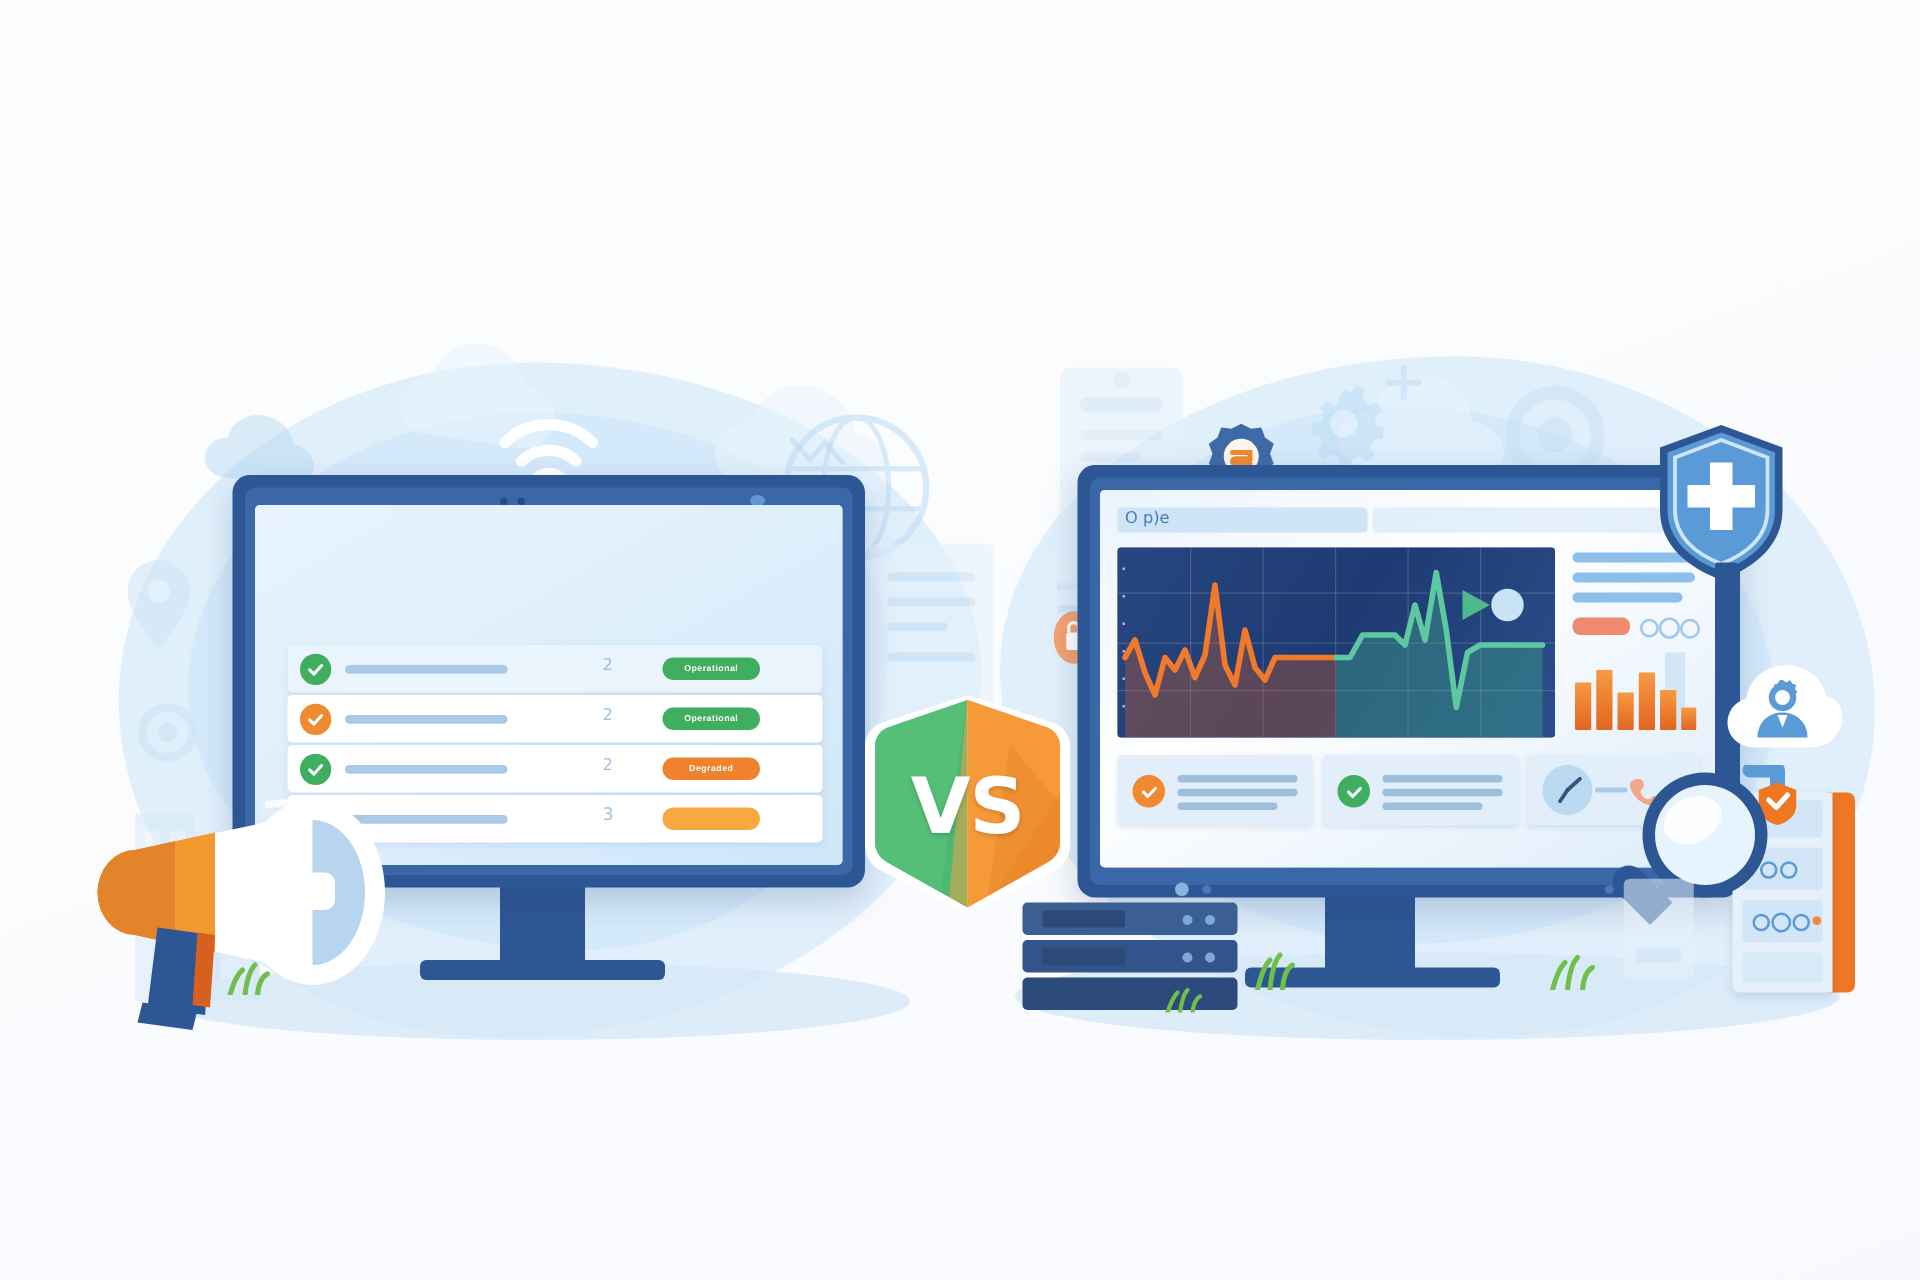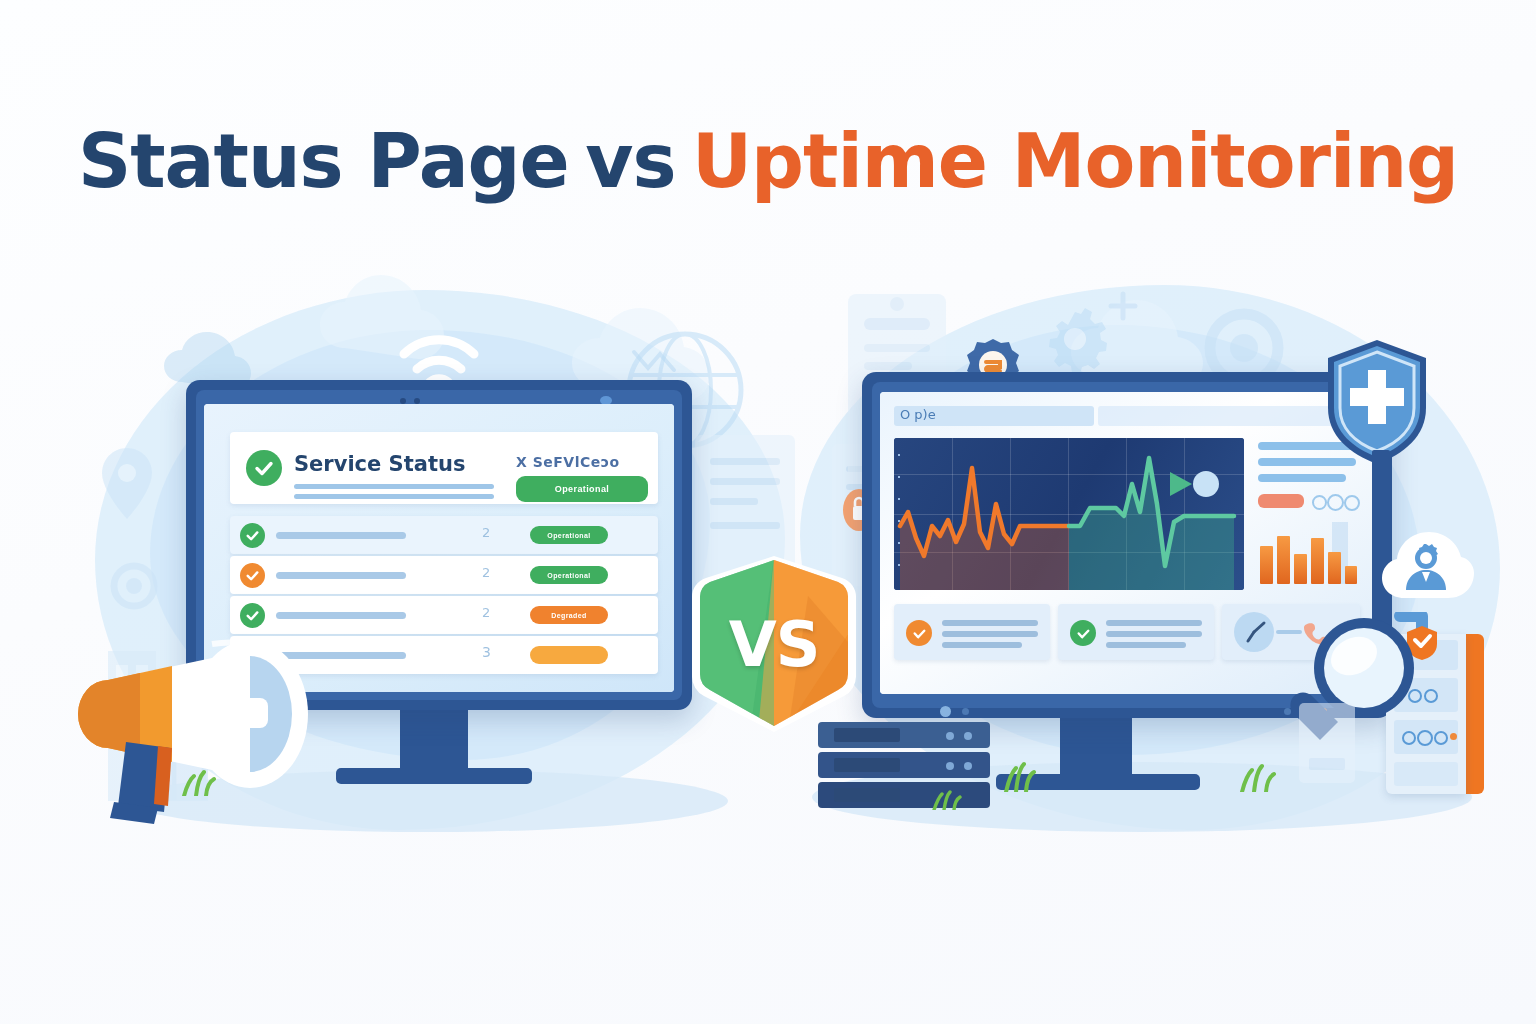--- a/index.html
+++ b/index.html
@@ -92,25 +92,20 @@
   .rackdot{position:absolute;border-radius:50%;background:#7fa8d6;}
 
   .grass{position:absolute;}
   .floor{position:absolute;background:#d6e9f8;border-radius:50%;opacity:.8;}
 </style>
 </head>
 <body>
 
 <div id="stage">
 
-  <div class="title-wrap">
-    <span class="title t-navy">Status Page</span>
-    <span class="title t-navy" style="margin:0 12px">vs</span>
-    <span class="title t-orange">Uptime Monitoring</span>
-  </div>
 
   <div class="blob blobL"></div>
   <div class="blob blobR"></div>
   <div class="blob blobL2"></div>
   <div class="blob blobR2"></div>
 
   <svg class="deco" style="left:160px;top:330px" width="120" height="80" viewBox="0 0 120 80">
     <path d="M22 52c-10 0-18-7-18-16s8-16 18-16c3-11 13-18 25-18 14 0 26 10 28 24 9 1 16 8 16 17 0 10-8 17-18 17z" fill="#a9d2ef" opacity=".75"></path>
     <path d="M58 52 L58 68 M50 62 L58 70 L66 62" stroke="#a9d2ef" stroke-width="4" fill="none" opacity=".75"></path>
   </svg>
@@ -208,32 +203,20 @@
 
     <div class="bezel" style="left:186px;top:380px;width:506px;height:330px;"></div>
     <div class="bezel-in" style="left:196px;top:390px;width:486px;height:310px;"></div>
     <div class="bezel-dot" style="left:400px;top:398px;"></div>
     <div class="bezel-dot" style="left:414px;top:398px;"></div>
     <div class="bezel-led" style="left:600px;top:396px;width:12px;height:9px;background:#5f96d6;"></div>
 
     <div class="screen" style="left:204px;top:404px;width:470px;height:288px;">
       <div style="position:absolute;inset:0;background:linear-gradient(150deg,#e8f3fd 0%,#dceefb 55%,#cfe6f9 100%);"></div>
 
-      <div class="card" style="left:26px;top:28px;width:428px;height:72px;">
-        <div class="chk" style="left:16px;top:18px;width:36px;height:36px;background:#3fae5f;">
-          <svg width="22" height="22" viewBox="0 0 22 22">
-              <path d="M4 11.5 L9 16.5 L18 6.5" stroke="#fff" stroke-width="3.4" fill="none" stroke-linecap="round" stroke-linejoin="round"></path>
-            </svg>
-        </div>
-        <div class="svc-title" style="left:64px;top:20px;">Service Status</div>
-        <div class="svc-sub" style="left:286px;top:22px;font-size:14px;">X SeFVlCeɔo</div>
-        <div class="line" style="left:64px;top:52px;width:200px;height:5px;background:#9fc6e8;"></div>
-        <div class="line" style="left:64px;top:62px;width:200px;height:5px;background:#9fc6e8;"></div>
-        <div class="pill" style="left:286px;top:44px;width:132px;height:26px;background:#3fae5f;font-size:9px;">Operational</div>
-      </div>
 
       <div class="row" style="left:26px;top:112px;width:428px;height:160px;">
 
         <div class="card" style="left:0;top:0;width:428px;height:38px;background:#eaf4fd;">
           <div class="chk" style="left:10px;top:7px;width:25px;height:25px;background:#3fae5f;">
             <svg width="15" height="15" viewBox="0 0 22 22">
                 <path d="M4 11.5 L9 16.5 L18 6.5" stroke="#fff" stroke-width="3.6" fill="none" stroke-linecap="round" stroke-linejoin="round"></path>
               </svg>
           </div>
           <div class="line" style="left:46px;top:16px;width:130px;height:7px;background:#a9c9e7;"></div>

